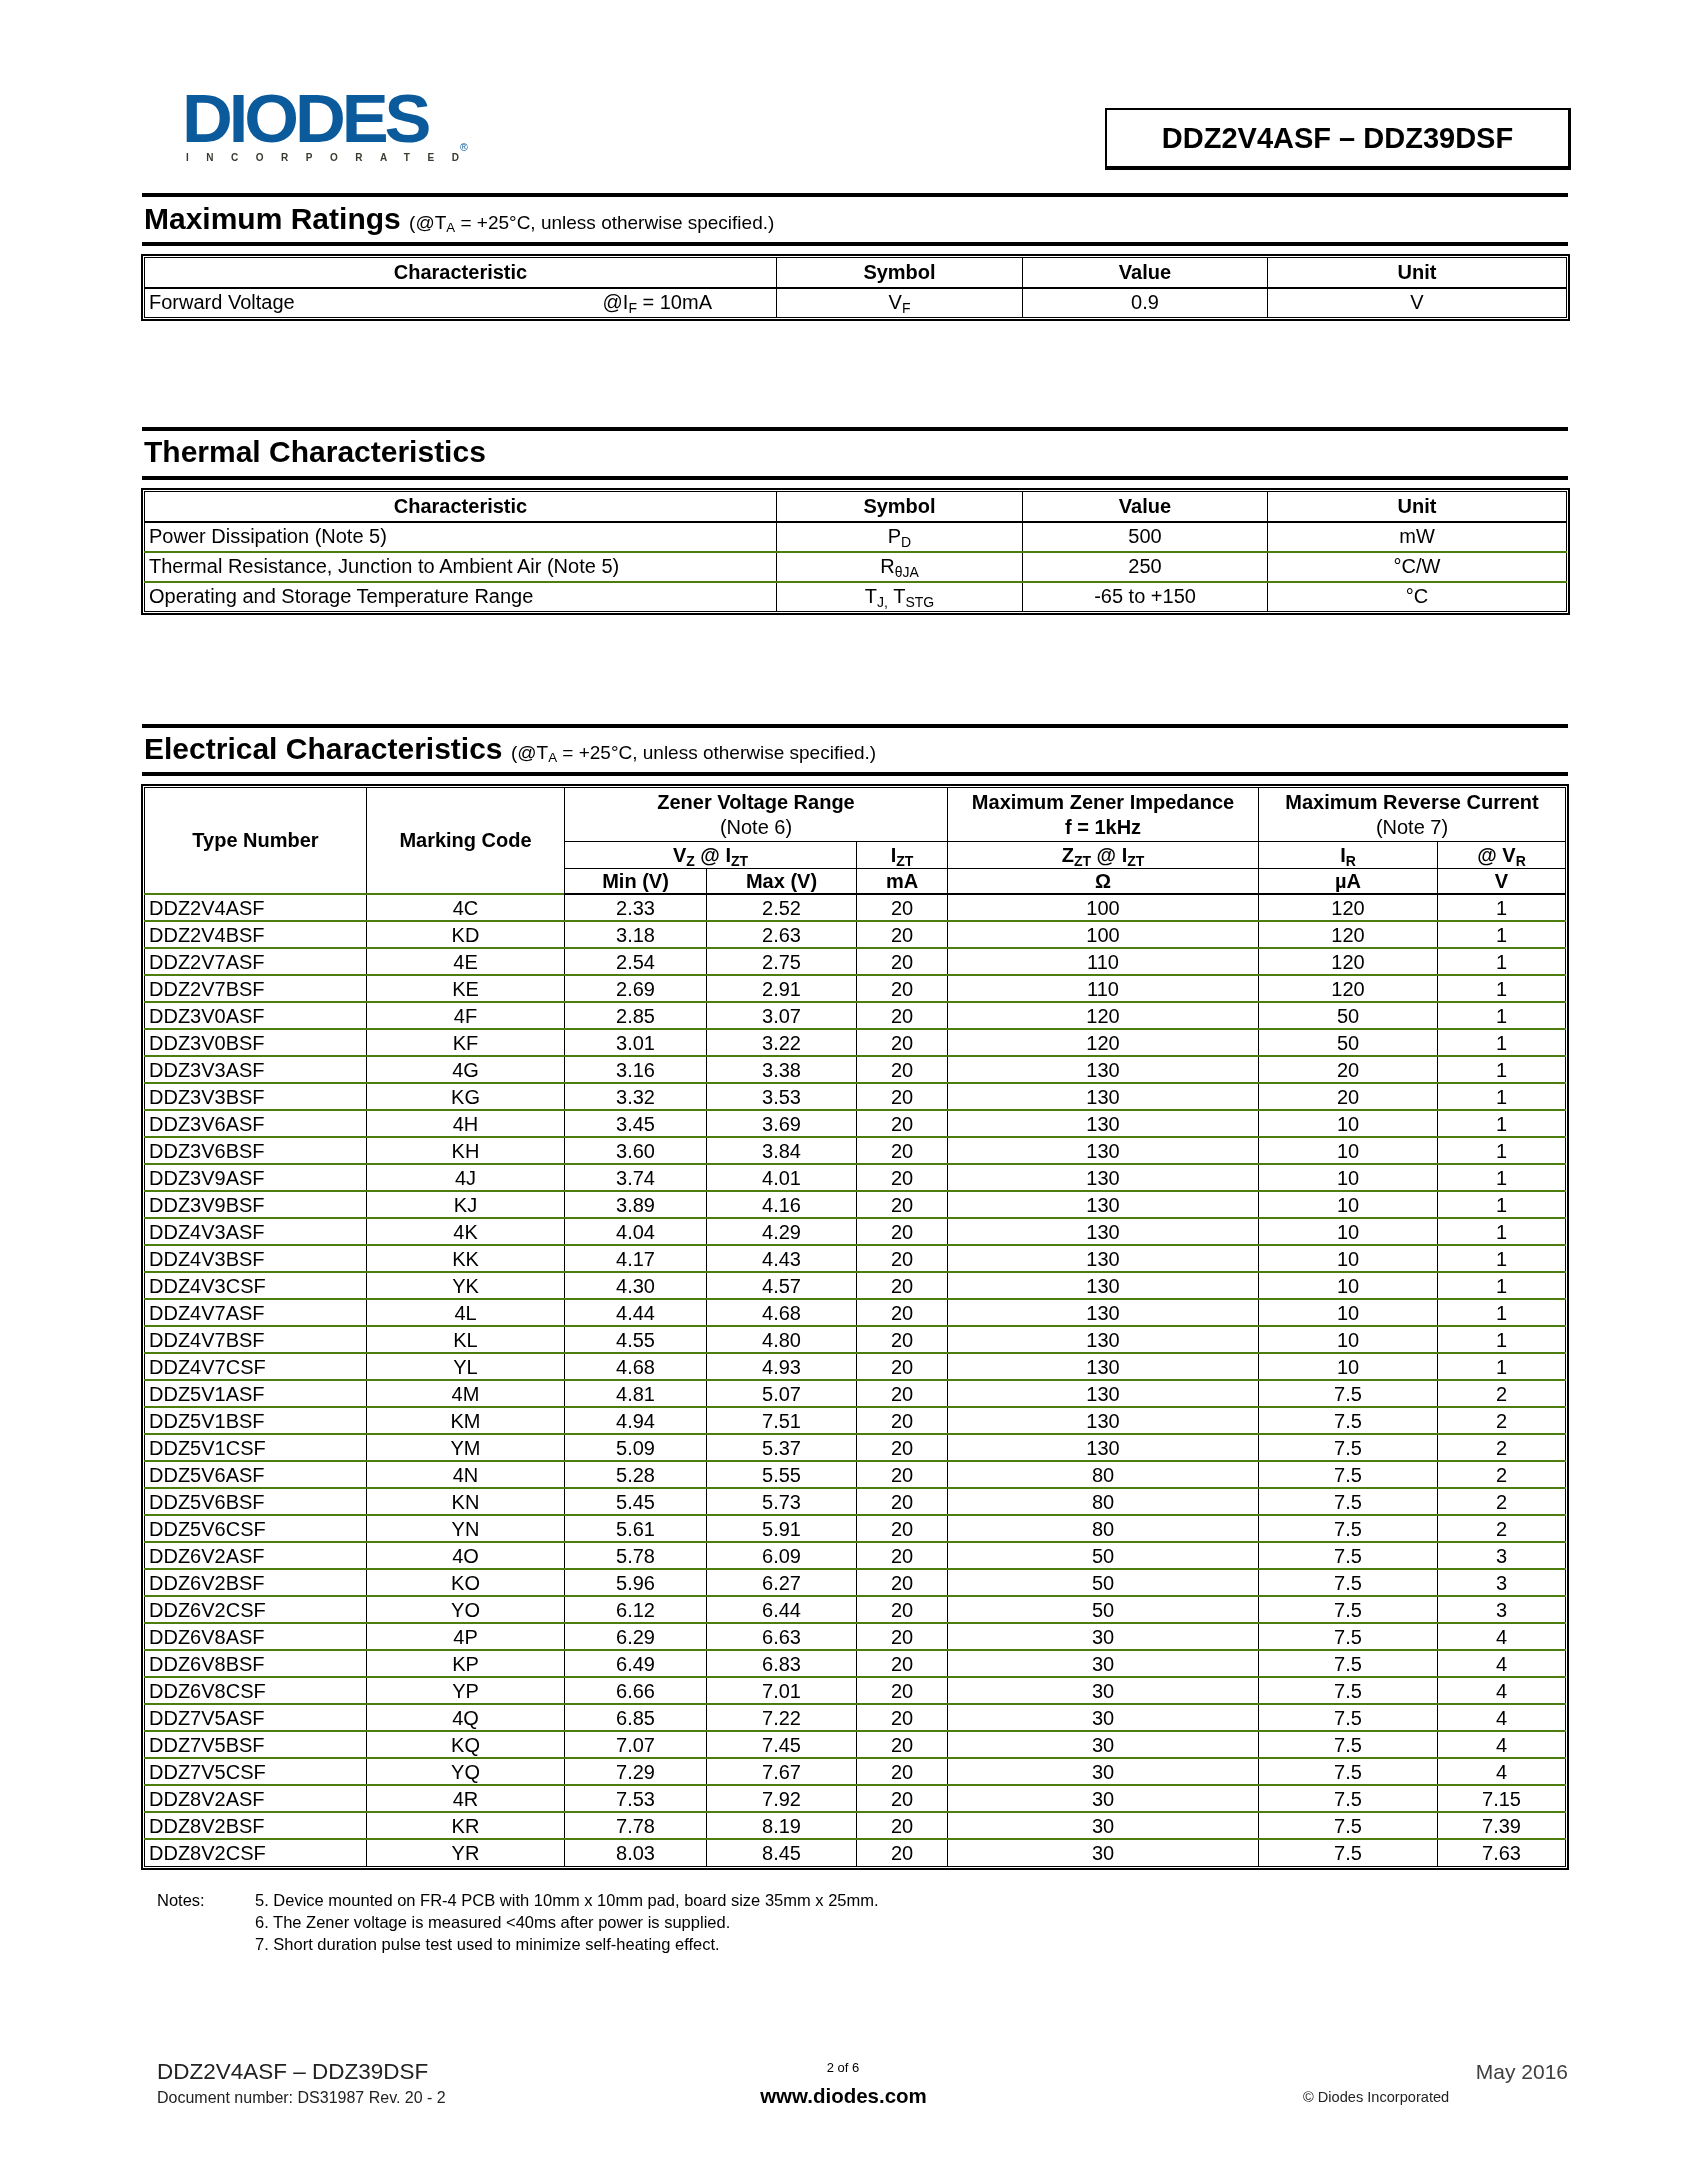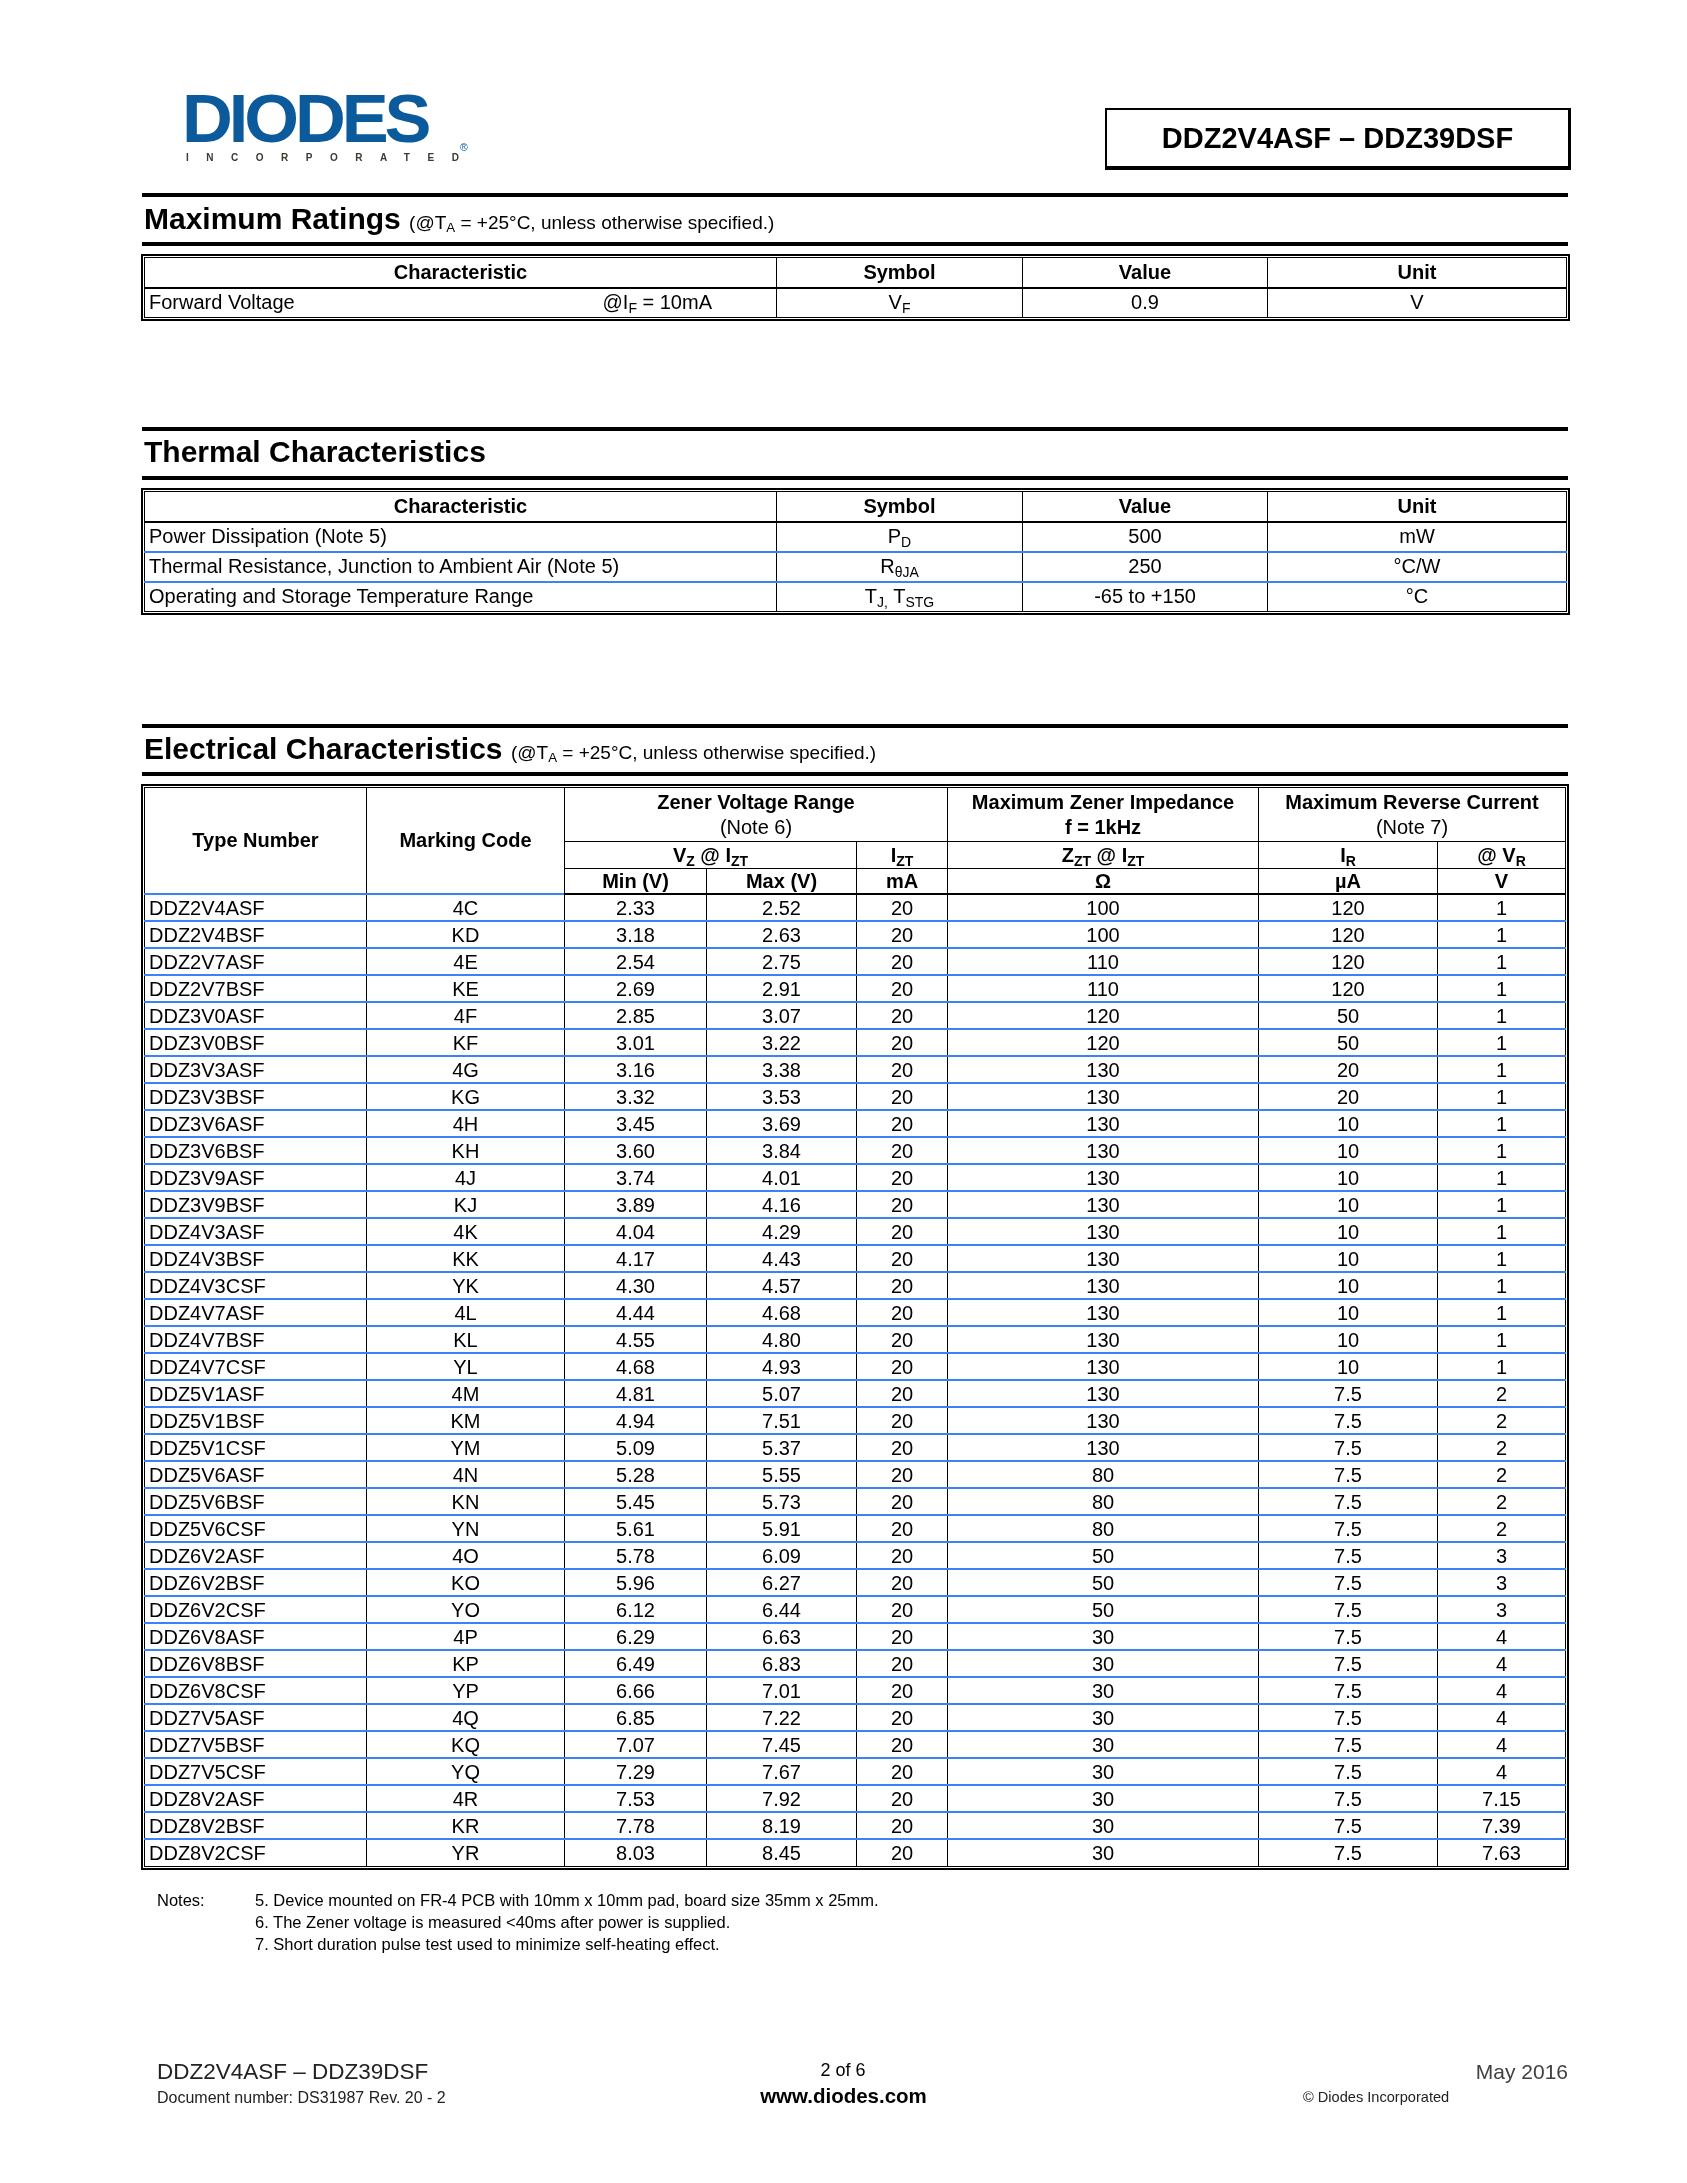--- a/index.html
+++ b/index.html
@@ -30,42 +30,42 @@
 
   
   table.dt { position: absolute; border-collapse: collapse; table-layout: fixed;
              outline: 2px double #000; outline-offset: 1.3px; }
   table.dt td, table.dt th { border: 1.3px solid #000; padding: 0 4px; font-size: 20px;
                              white-space: nowrap; overflow: hidden; }
   table.dt th { font-weight: bold; text-align: center; }
   table.dt td.c { text-align: center; }
   table.dt td.l { text-align: left; }
   table.dt tr.hdr-last th { border-bottom: 2.6px solid #000; }
-  table.dt tbody tr { border-top: 2px solid #3b82f6; }
+  table.dt tbody tr { border-top: 2px solid #4d7c0f; }
 
   #max-table { left: 144px; top: 257px; width: 1422px; }
   #max-table tr { height: 30px; }
   #thermal-table { left: 144px; top: 491px; width: 1422px; }
   #thermal-table tr { height: 30px; }
   #elec-table { left: 144px; top: 787px; width: 1422px; }
   #elec-table tbody tr { height: 27px; }
   #elec-table td { font-size: 20px; line-height: 24px; }
   #elec-table th { font-size: 20px; line-height: 24.5px; }
 
   .fv-cond { float: right; padding-right: 60px; }
 
   
   #notes { left: 157px; top: 1889px; font-size: 16.5px; line-height: 22px; }
   #notes .lbl { position: absolute; left: 0; top: 0; }
   #notes .items { position: absolute; left: 98px; top: 0; white-space: nowrap; }
 
   
   #footer-left-1 { left: 157px; top: 2059px; font-size: 22.5px; color: #222; }
   #footer-left-2 { left: 157px; top: 2089px; font-size: 16px; color: #222; }
-  #footer-center-1 { left: 777px; width: 132px; top: 2060px; font-size: 18px; text-align: center; }
+  #footer-center-1 { left: 777px; width: 132px; top: 2060px; font-size: 13px; text-align: center; }
   #footer-center-2 { left: 711px; width: 265px; top: 2084px; font-size: 20.5px; font-weight: bold; text-align: center; }
   #footer-right-1 { left: 1303px; width: 265px; top: 2060px; font-size: 21px; text-align: right; color: #404040; }
   #footer-right-2 { left: 1303px; width: 265px; top: 2089px; font-size: 14.6px; text-align: left; color: #222; }
 </style>
 </head>
 <body>
 
 <div id="logo" class="abs">
   <div id="logo-word">DIODES</div>
   <div id="logo-reg">®</div>

